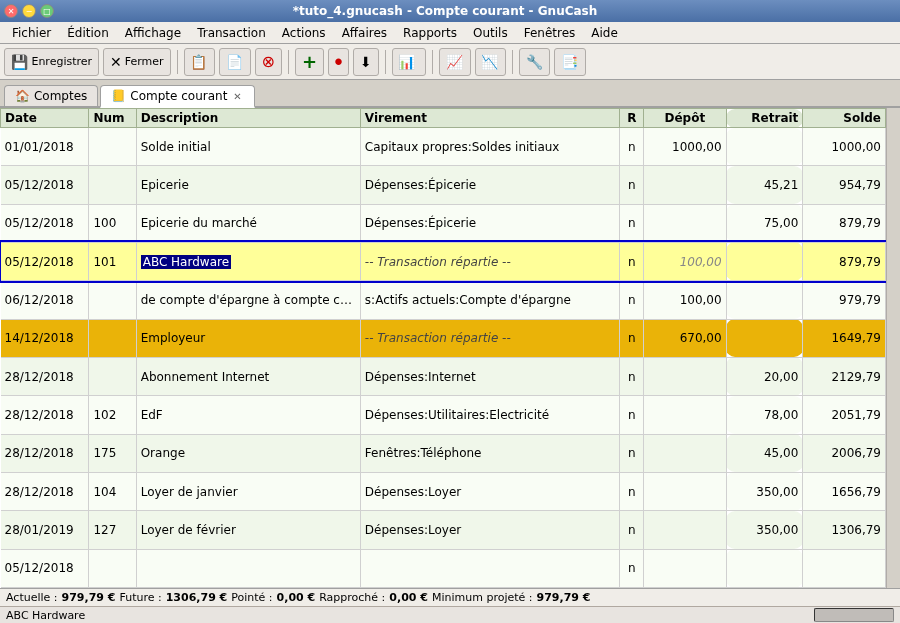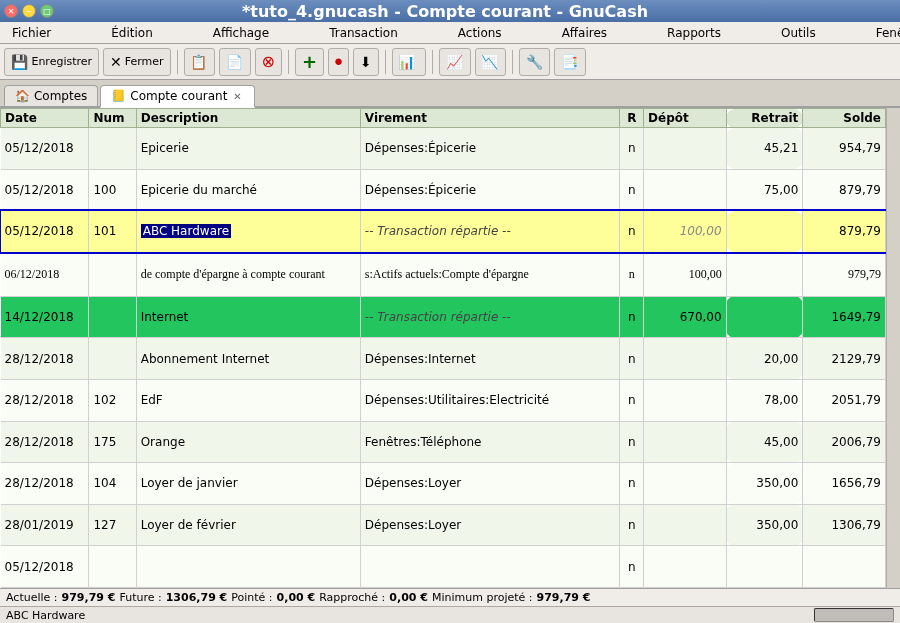--- a/index.html
+++ b/index.html
@@ -21,21 +21,21 @@
       display: flex;
       align-items: center;
       justify-content: space-between;
       padding: 2px 4px;
       height: 22px;
       user-select: none;
     }
     #titlebar .title {
       flex: 1;
       text-align: center;
-      font-size: 16px;
+      font-size: 12px;
       font-weight: bold;
     }
     .win-btn {
       width: 14px; height: 14px;
       border-radius: 50%;
       border: 1px solid #888;
       display: flex; align-items: center; justify-content: center;
       font-size: 8px; cursor: pointer;
     }
     .win-btn.close { background: #ff6b6b; }
@@ -43,21 +43,20 @@
     .win-btn.max { background: #6bcb77; }
 
     
     #menubar {
       background: #f0ede8;
       border-bottom: 1px solid #a0a0a0;
       display: flex;
       align-items: center;
       padding: 2px 4px;
       height: 22px;
-      gap: 44px;
     }
     .menu-item {
       padding: 2px 8px;
       cursor: pointer;
       border-radius: 2px;
       font-size: 12px;
       color: #000;
     }
 
     
@@ -165,21 +164,21 @@
       overflow: hidden;
       text-overflow: ellipsis;
       white-space: nowrap;
     }
 
     .col-date { width: 75px; }
     .col-num { width: 40px; }
     .col-desc { width: 190px; }
     .col-virement { width: 220px; }
     .col-r { width: 20px; text-align: center; }
-    .col-depot { width: 70px; text-align: left; }
+    .col-depot { width: 70px; text-align: center; }
     .col-retrait { width: 65px; text-align: right; border-radius: 9px; }
     .col-solde { width: 70px; text-align: right; }
 
     
     #statusbar {
       background: #f0ede8;
       border-top: 1px solid #a0a0a0;
       padding: 2px 6px;
       font-size: 11px;
       display: flex;
@@ -316,20 +315,30 @@
           <th class="col-num">Num</th>
           <th class="col-desc">Description</th>
           <th class="col-virement">Virement</th>
           <th class="col-r">R</th>
           <th class="col-depot">Dépôt</th>
           <th class="col-retrait">Retrait</th>
           <th class="col-solde">Solde</th>
         </tr>
       </thead>
       <tbody id="table-body">
+      <tr style="background: rgb(249, 253, 245);">
+            <td class="col-date">01/01/2018</td>
+            <td class="col-num"></td>
+            <td class="col-desc">Solde initial</td>
+            <td class="col-virement">Capitaux propres:Soldes initiaux</td>
+            <td class="col-r">n</td>
+            <td class="col-depot" style="text-align: right;">1000,00</td>
+            <td class="col-retrait" style="text-align: right;"></td>
+            <td class="col-solde" style="text-align: right;">1000,00</td>
+          </tr>
           <tr style="background: rgb(240, 247, 234);">
             <td class="col-date">05/12/2018</td>
             <td class="col-num"></td>
             <td class="col-desc">Epicerie</td>
             <td class="col-virement">Dépenses:Épicerie</td>
             <td class="col-r">n</td>
             <td class="col-depot" style="text-align: right;"></td>
             <td class="col-retrait" style="text-align: right;">45,21</td>
             <td class="col-solde" style="">954,79</td>
           </tr>
@@ -346,34 +355,34 @@
           <tr style="background: rgb(255, 255, 153); outline: rgb(0, 0, 204) solid 2px;">
             <td class="col-date">05/12/2018</td>
             <td class="col-num">101</td>
             <td class="col-desc"><span class="desc-selected">ABC Hardware</span></td>
             <td class="col-virement" style="font-style: italic; color: rgb(68, 68, 68);">-- Transaction répartie --</td>
             <td class="col-r">n</td>
             <td class="col-depot" style="text-align: right; color: rgb(136, 136, 136); font-style: italic;">100,00</td>
             <td class="col-retrait" style="text-align: right;"></td>
             <td class="col-solde" style="text-align: right;">879,79</td>
           </tr>
-          <tr style="background: rgb(249, 253, 245); font-family: Liberation Serif, serif;">
+          <tr style="background: rgb(249, 253, 245);">
             <td class="col-date">06/12/2018</td>
             <td class="col-num"></td>
             <td class="col-desc">de compte d'épargne à compte courant</td>
             <td class="col-virement">s:Actifs actuels:Compte d'épargne</td>
             <td class="col-r">n</td>
             <td class="col-depot" style="text-align: right;">100,00</td>
             <td class="col-retrait" style="text-align: right;"></td>
             <td class="col-solde" style="text-align: right;">979,79</td>
           </tr>
-          <tr style="background: #22c55e;">
+          <tr style="background: #eab308;">
             <td class="col-date">14/12/2018</td>
             <td class="col-num"></td>
-            <td class="col-desc">Internet</td>
+            <td class="col-desc">Employeur</td>
             <td class="col-virement" style="font-style: italic; color: rgb(68, 68, 68);">-- Transaction répartie --</td>
             <td class="col-r">n</td>
             <td class="col-depot" style="text-align: right;">670,00</td>
             <td class="col-retrait" style="text-align: right;"></td>
             <td class="col-solde" style="text-align: right;">1649,79</td>
           </tr>
           <tr style="background: rgb(240, 247, 234);">
             <td class="col-date">28/12/2018</td>
             <td class="col-num"></td>
             <td class="col-desc">Abonnement Internet</td>

